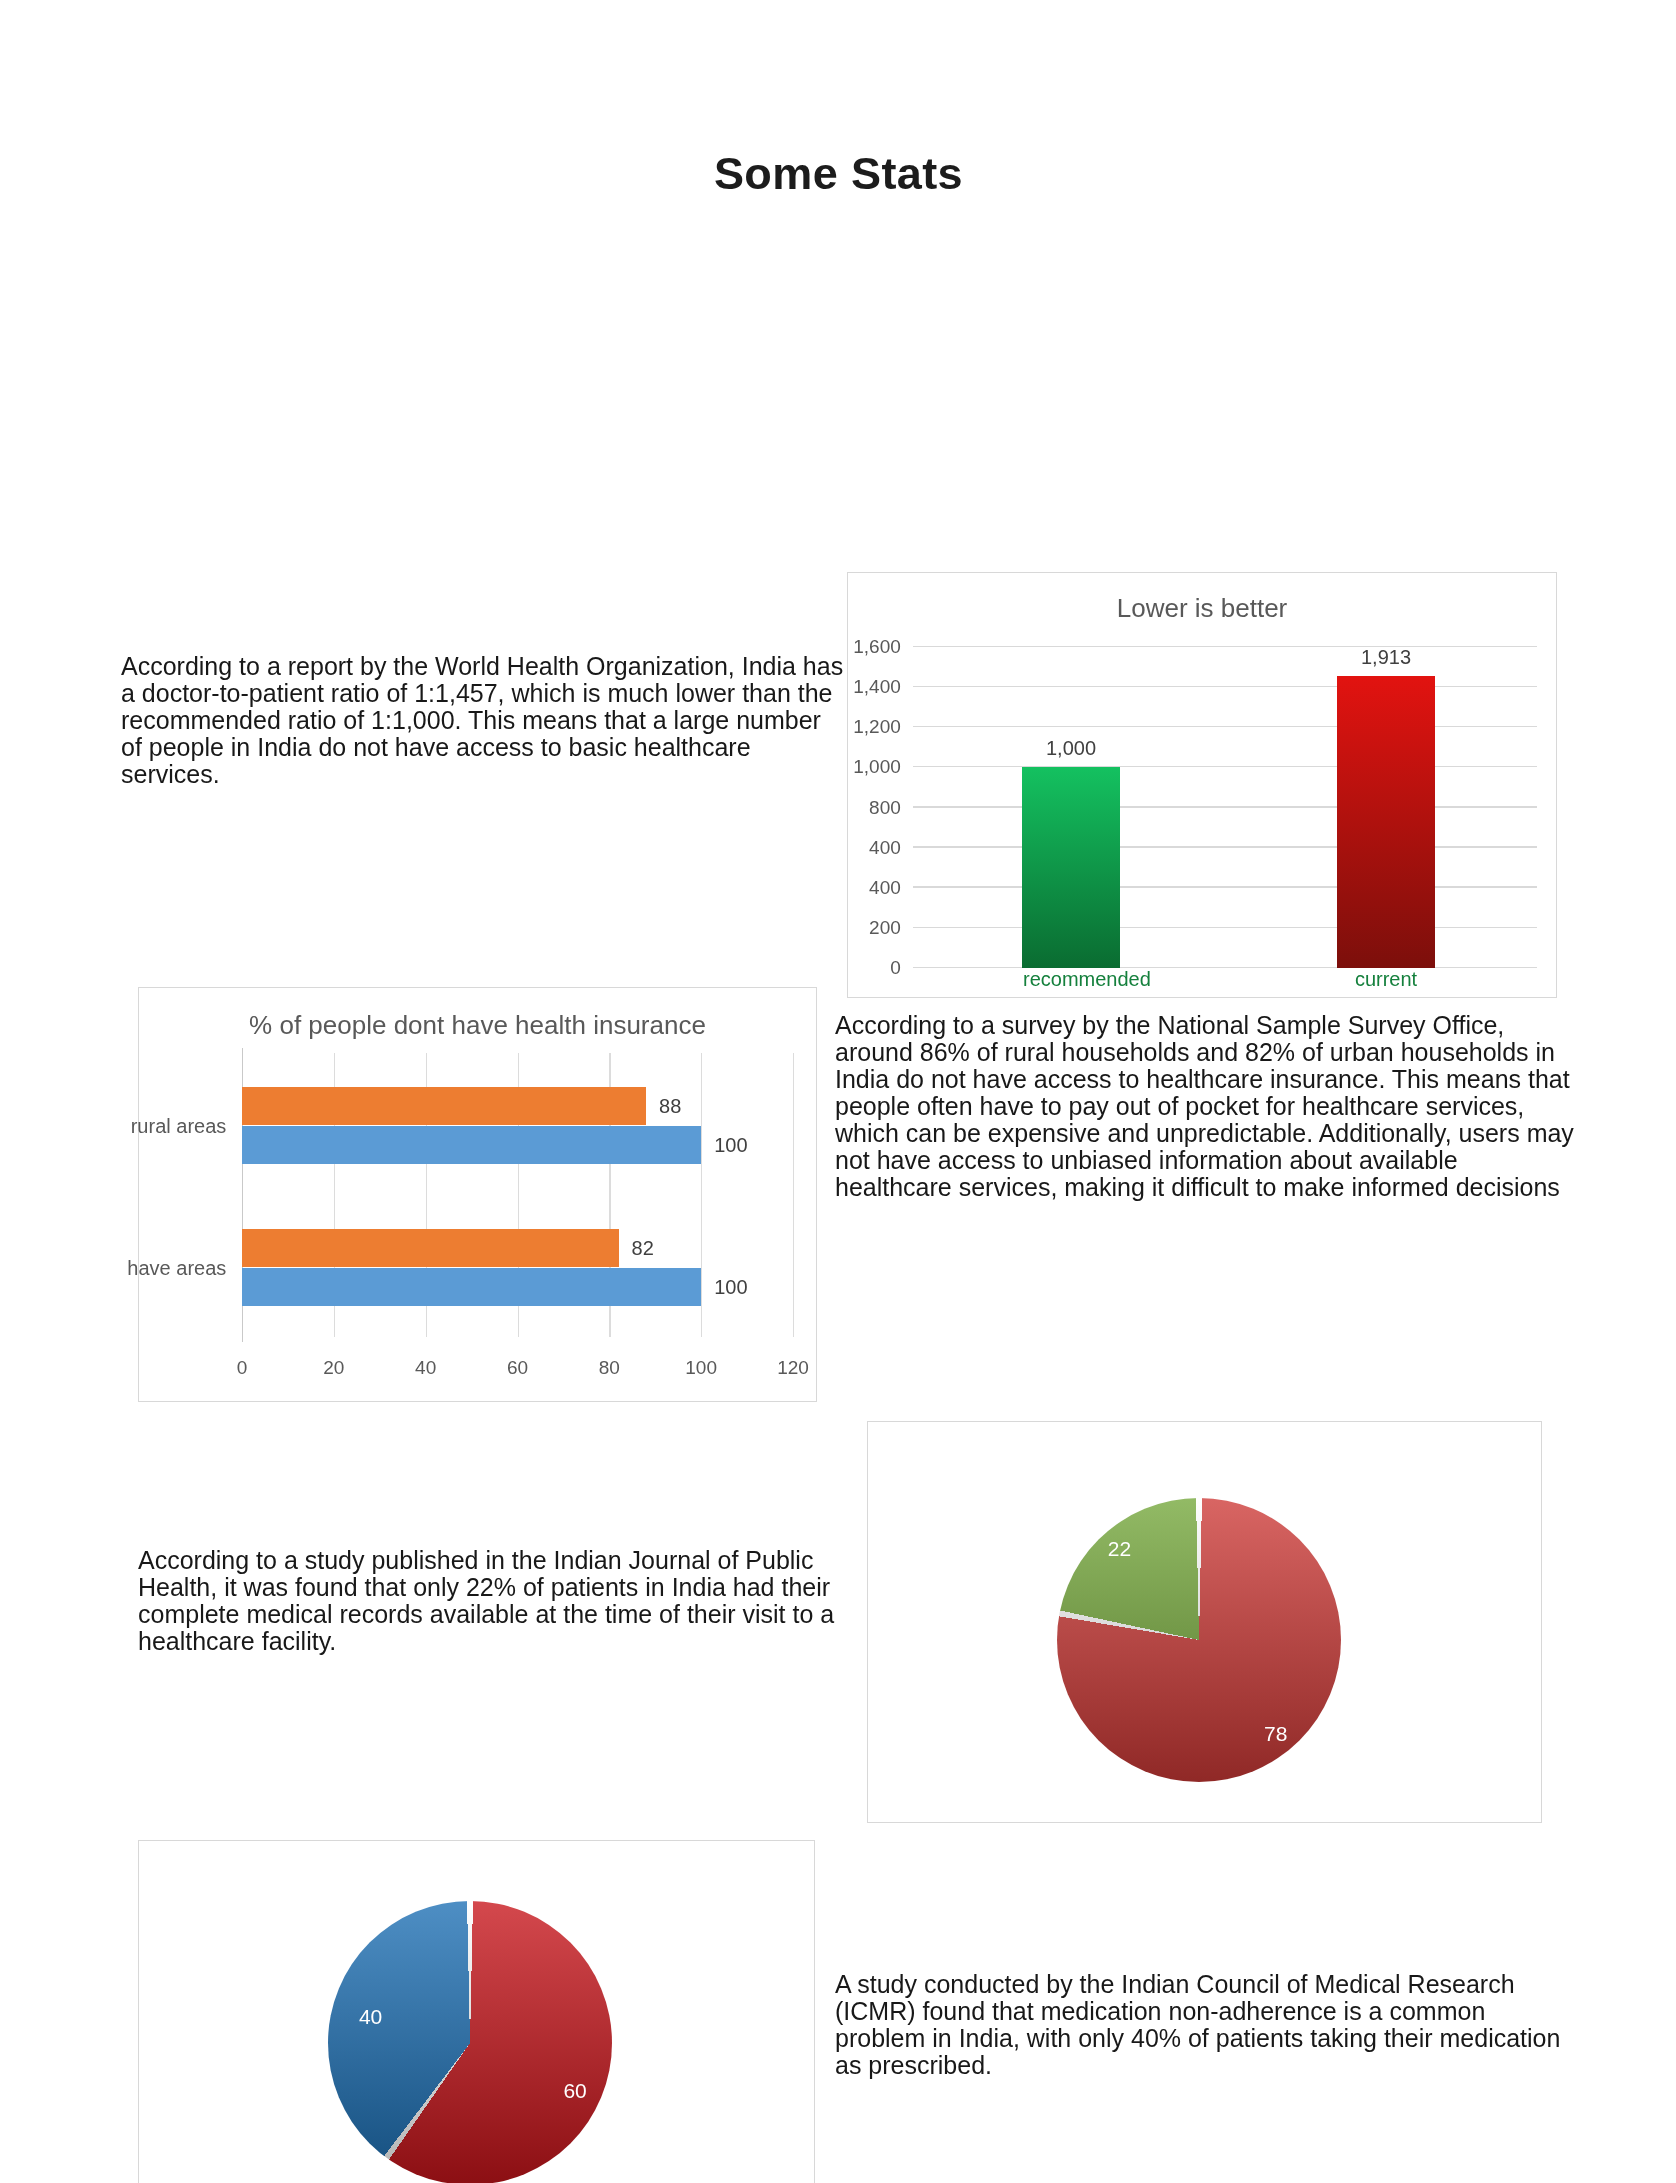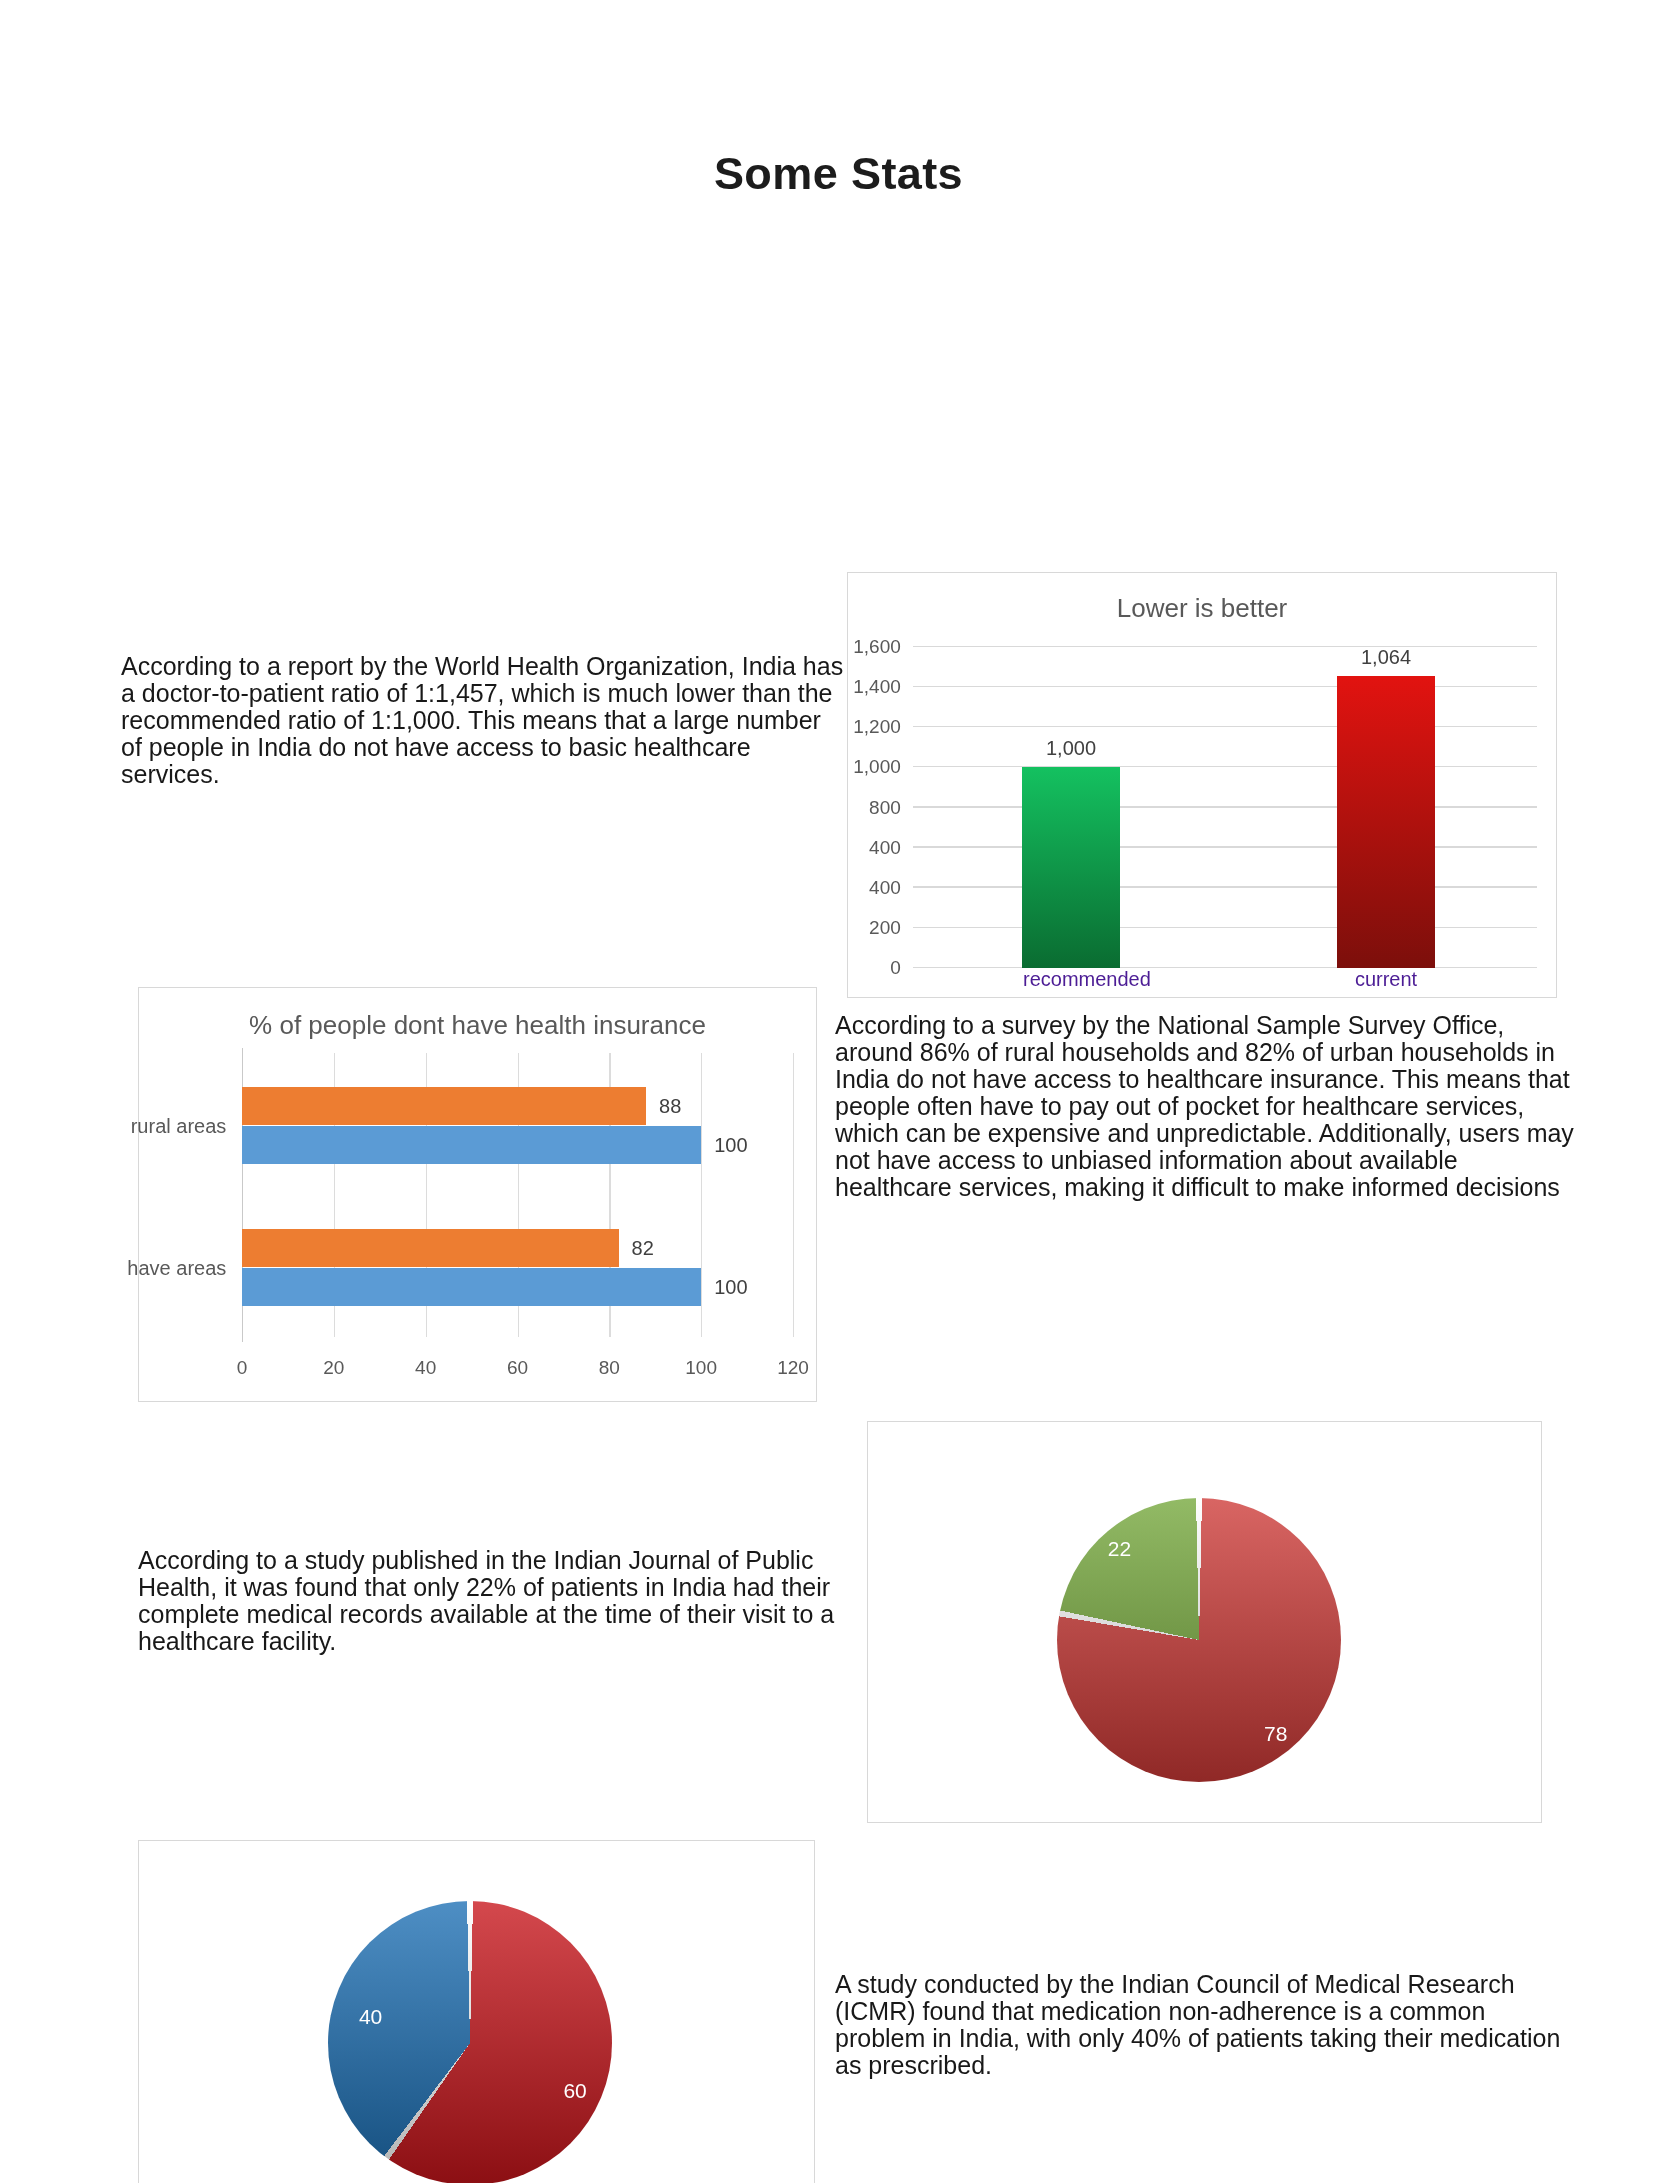--- a/index.html
+++ b/index.html
@@ -32,21 +32,21 @@
 
   
   #c1-plot { left:65px; top:74px; width:624px; height:321px; }
   .gl-h { left:0; right:0; height:1.3px; background:#d9d9d9; }
   .c1-ylab { right:calc(100% + 12.2px); width:65px; text-align:right;
     font-size:19px; color:#595959; transform:translateY(50%); }
   .c1-col { bottom:0; width:98px; }
   .c1-fill { position:absolute; left:0; right:0; top:0; bottom:0; }
   .c1-val { position:absolute; bottom:calc(100% + 7px); left:-17.5px; right:-17.5px;
     text-align:center; font-size:20px; color:#404040; }
-  .c1-cat { bottom:6.1px; width:98px; text-align:center; font-size:20px; color:#4c1d95; }
+  .c1-cat { bottom:6.1px; width:98px; text-align:center; font-size:20px; color:#15803d; }
 
   
   #c2-plot { left:103px; top:65px; width:551px; height:284px; }
   .gl-v { top:0; bottom:0; width:1.3px; background:#dcdcdc; }
   #c2-axis { left:-0.4px; top:-5.2px; bottom:-5.2px; width:1.3px; background:#c9c9c9; }
   .hbar { left:0; height:38px; width:100%; display:flex; align-items:center; }
   .hfill { height:100%; flex:0 0 auto; }
   .hval { font-size:20px; color:#404040; margin-left:13px; }
   .c2-cat { right:calc(100% + 15.7px); width:131px; text-align:right;
     font-size:20px; color:#595959; transform:translateY(-50%); }
@@ -91,21 +91,21 @@
     <div class="abs c1-ylab" style="bottom:62.5%">1,000</div>
     <div class="abs c1-ylab" style="bottom:75%">1,200</div>
     <div class="abs c1-ylab" style="bottom:87.5%">1,400</div>
     <div class="abs c1-ylab" style="bottom:100%">1,600</div>
 
     <div class="abs c1-col" style="left: 109px; height: 62.5%;">
       <div class="c1-val">1,000</div>
       <div class="c1-fill" style="background: linear-gradient(rgb(20, 193, 96), rgb(10, 108, 49));"></div>
     </div>
     <div class="abs c1-col" style="left: 424px; height: 91.0625%;">
-      <div class="c1-val">1,064</div>
+      <div class="c1-val">1,913</div>
       <div class="c1-fill" style="background: linear-gradient(rgb(226, 19, 16), rgb(124, 15, 11));"></div>
     </div>
   </div>
   <div class="abs c1-cat" style="left:175px">recommended</div>
   <div class="abs c1-cat" style="left:489px">current</div>
 </div>
 
 <div id="chart2-card" class="abs chart-card">
   <div id="chart2-title" class="abs chart-title">% of people dont have health insurance</div>
   <div id="c2-plot" class="abs">

